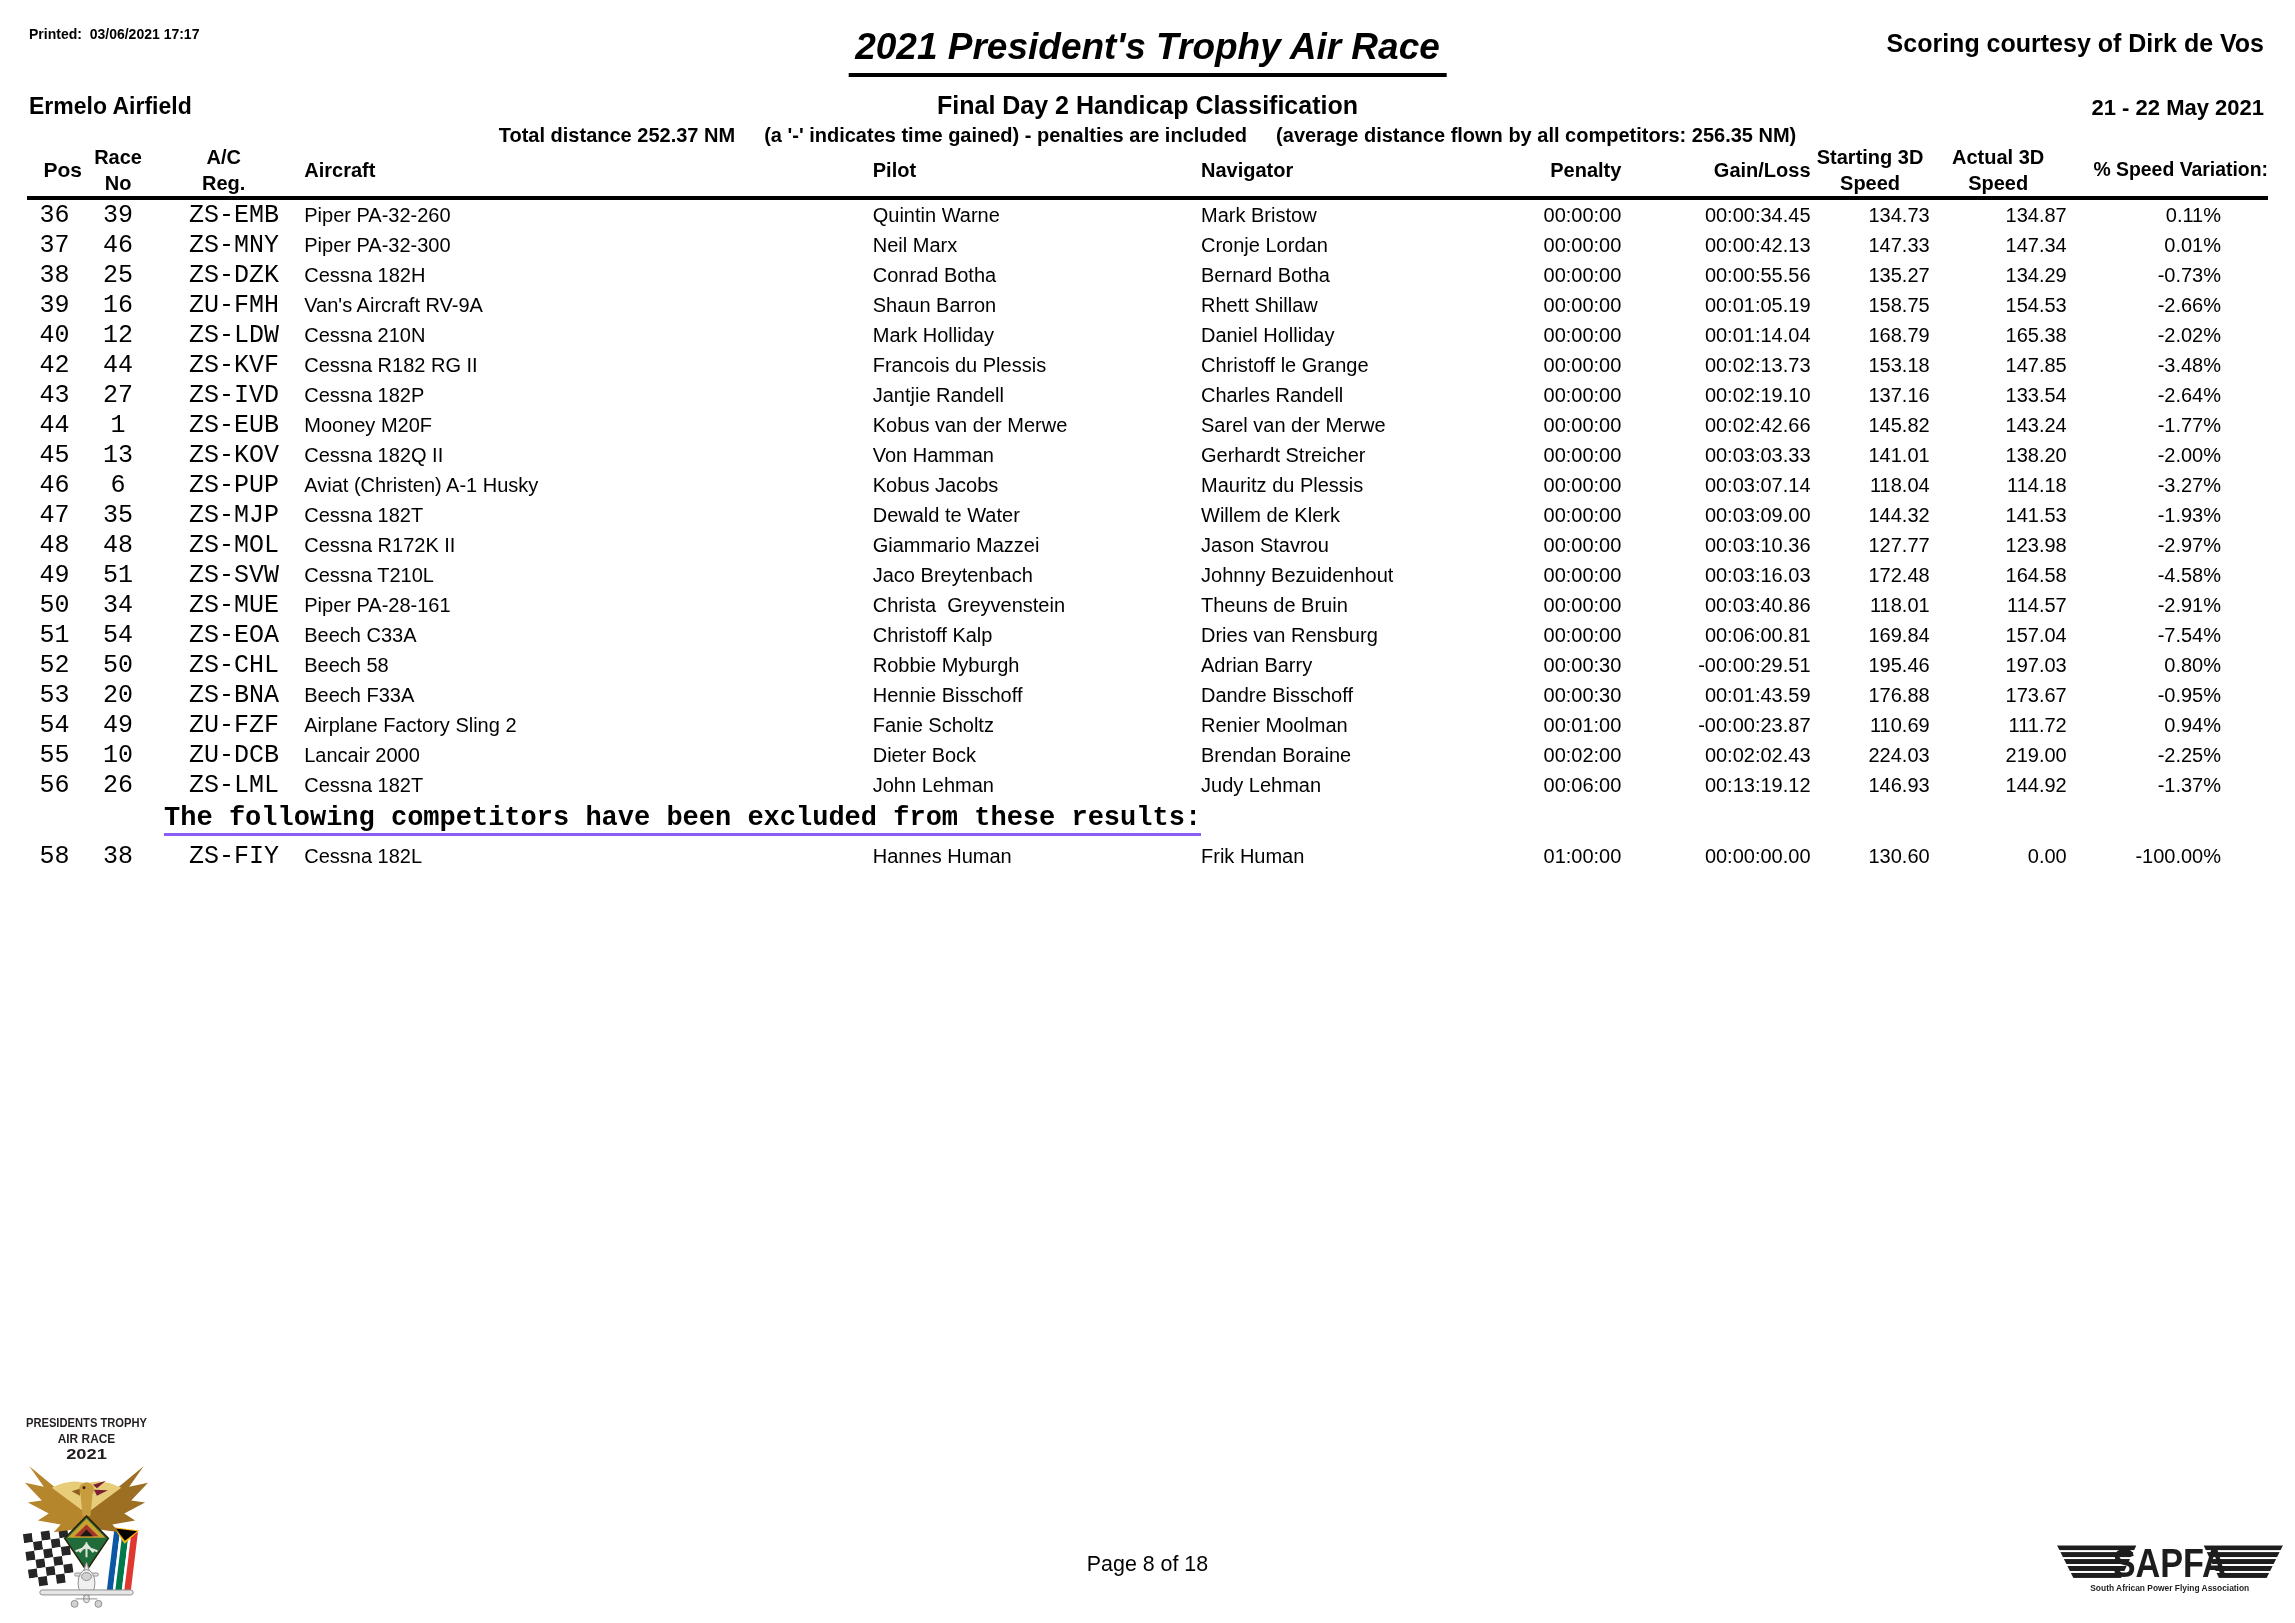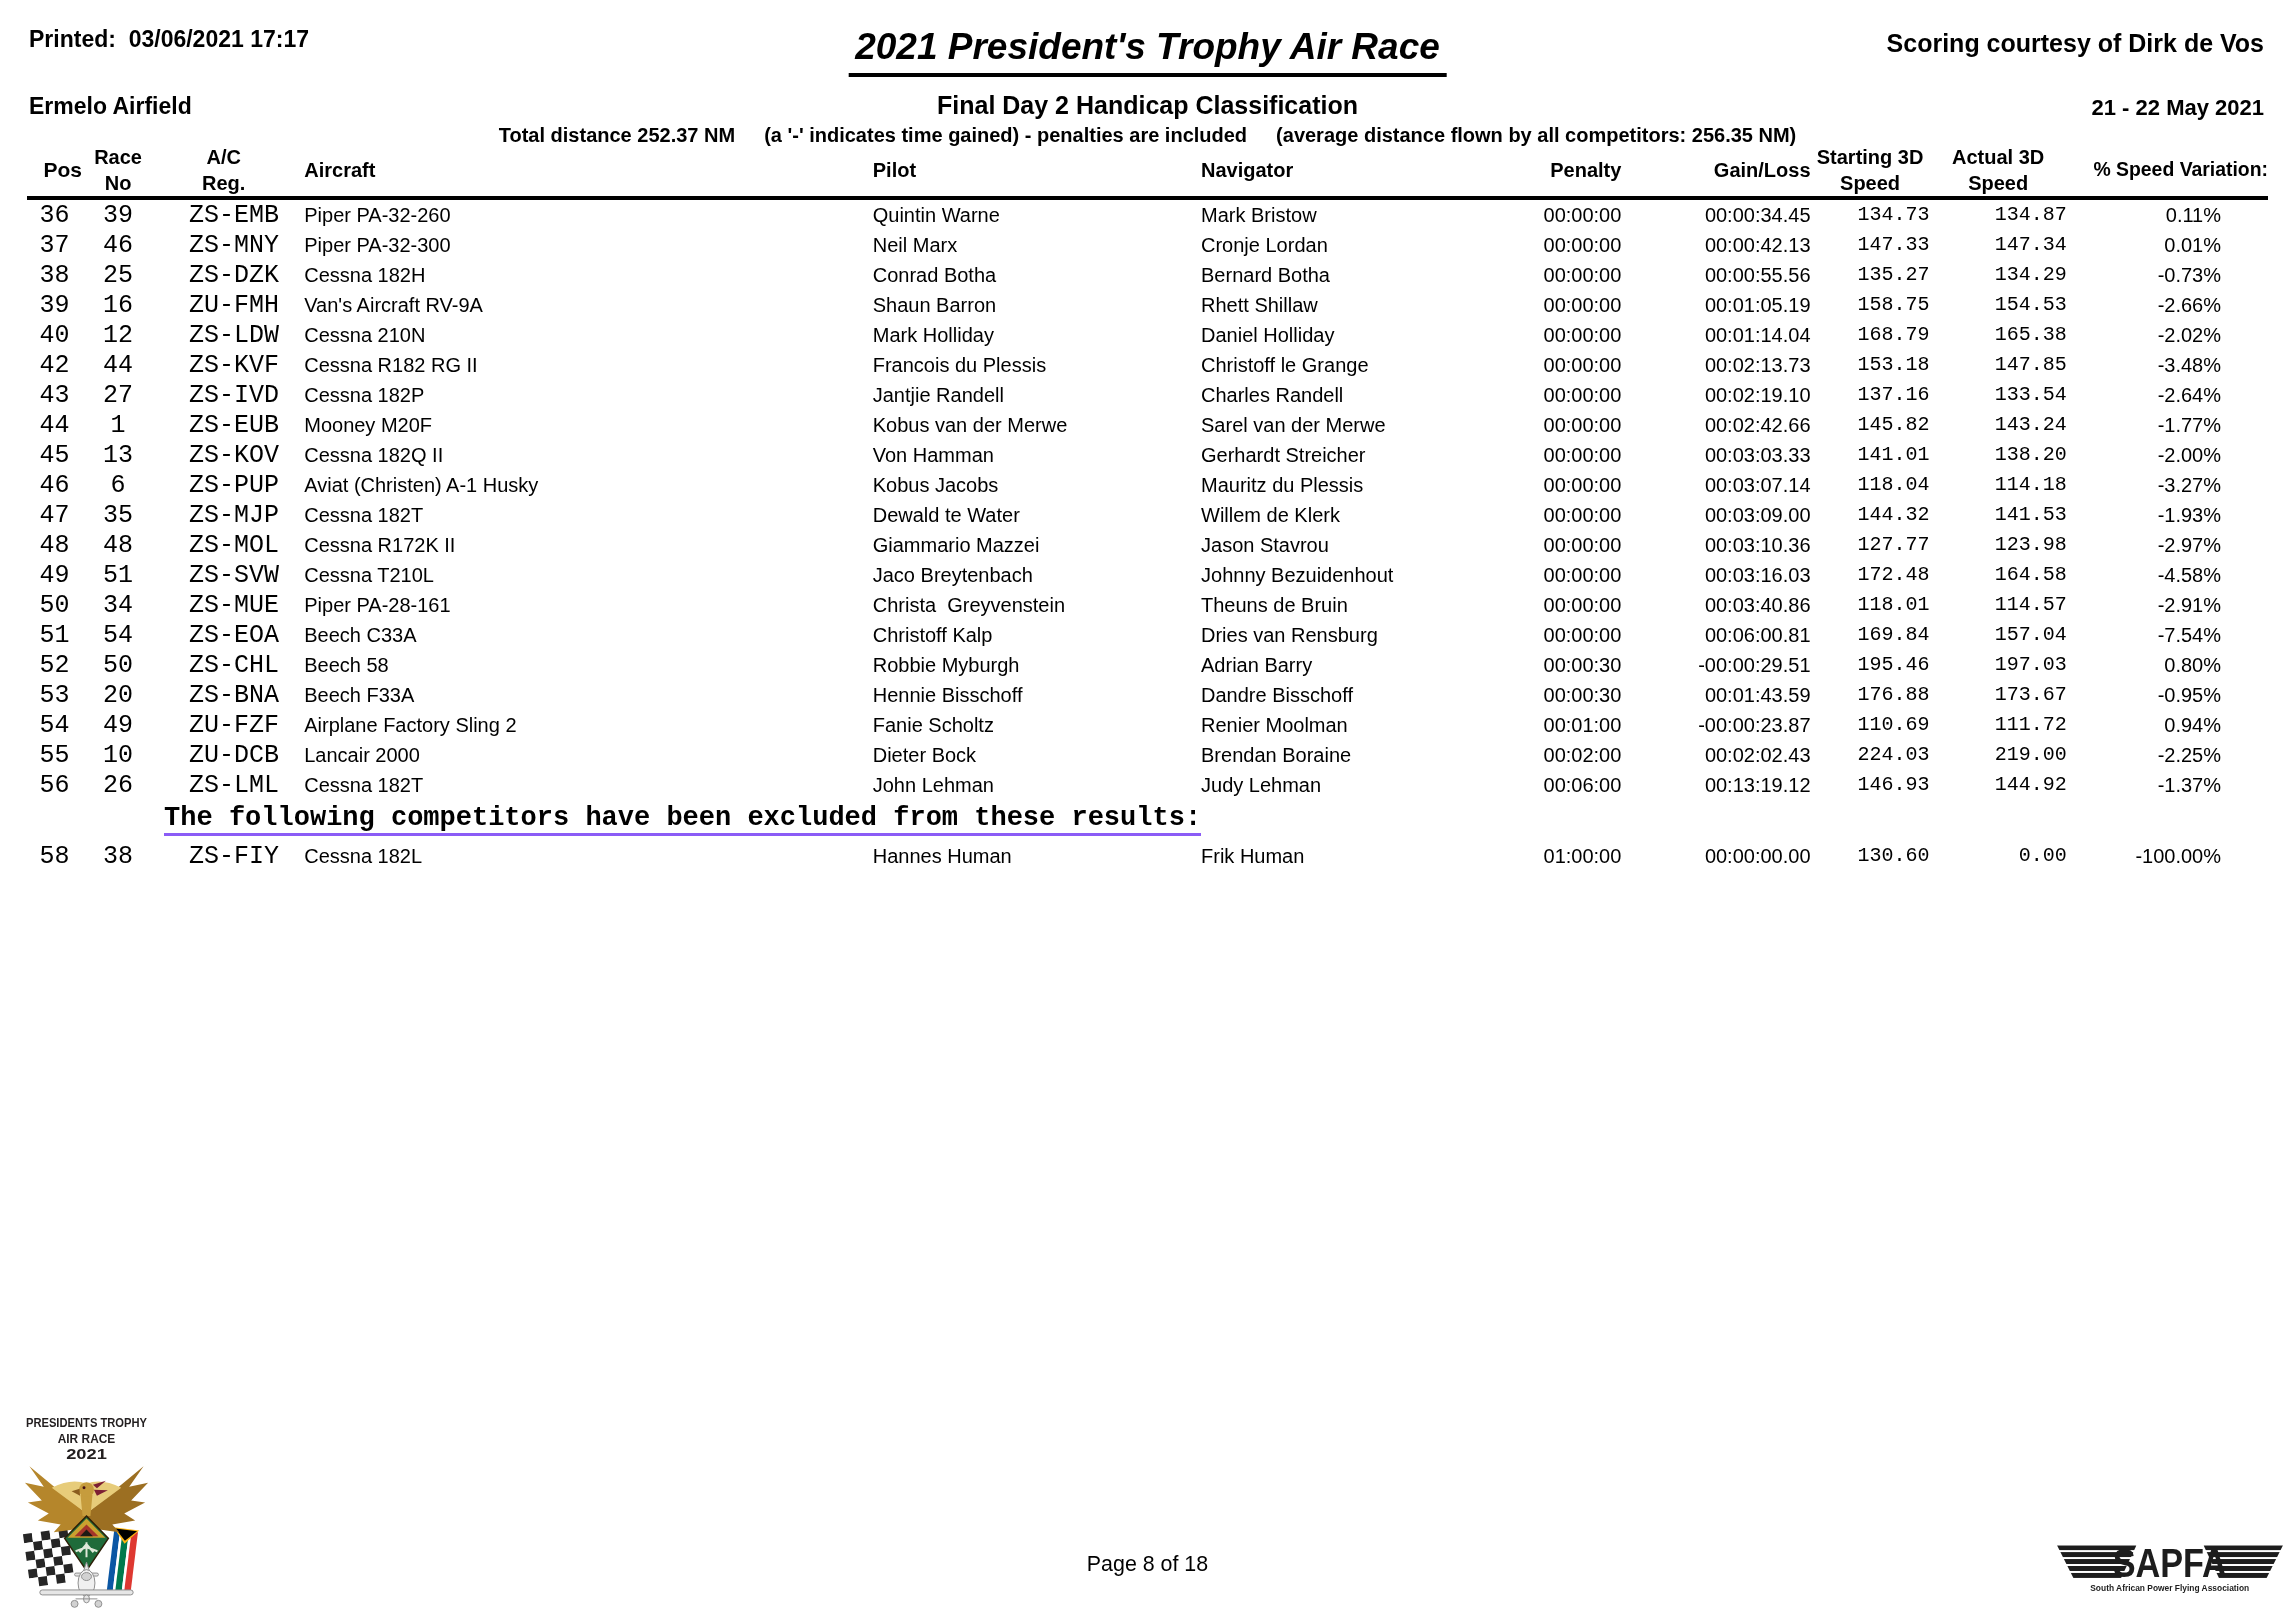--- a/index.html
+++ b/index.html
@@ -4,21 +4,21 @@
 <style>
   html,body { margin:0; padding:0; background:#ffffff; }
   body {
     width:2295px; height:1623px; position:relative;
     font-family:"Liberation Sans", sans-serif; color:#000;
     overflow:hidden;
   }
   .abs { position:absolute; }
 
   
-  .printed       { top:26px;  left:29px;  font-size:23px; font-weight:bold; white-space:pre; }
+  .printed       { top:26px;  left:29px;  font-size:14px; font-weight:bold; white-space:pre; }
   .scoring       { top:29px;  right:31px; font-size:25px; font-weight:bold; }
   .title-wrap    { top:26px;  left:50%; transform:translateX(-50%); white-space:nowrap; }
   .title-wrap .t {
     display:inline-block; font-size:37px; font-weight:bold; font-style:italic;
     border-bottom:4.5px solid #000; padding:0 7px 5px 7px;
   }
   .venue         { top:93px; left:29px;  font-size:23px; font-weight:bold; }
   .classif       { top:91px; left:50%; transform:translateX(-50%); font-size:25px; font-weight:bold; white-space:nowrap; }
   .dates         { top:95px; right:31px; font-size:22px; font-weight:bold; }
   .notes-line    {
@@ -59,21 +59,21 @@
   td.col-pos     { text-align:center; }
   th.col-race_no { text-align:center; }
   td.col-race_no { text-align:center; }
   th.col-reg     { text-align:center; }
   td.col-reg     { text-align:left; padding-left:35px; }
   th.col-aircraft, td.col-aircraft { text-align:left; padding-left:11px; }
   th.col-pilot,  td.col-pilot,
   th.col-navigator, td.col-navigator { text-align:left; }
   th.col-penalty, td.col-penalty,
   th.col-gain_loss, td.col-gain_loss { text-align:right; }
-  td.col-starting_3d_speed, td.col-actual_3d_speed { text-align:right;font-family:Liberation Mono, monospace; }
+  td.col-starting_3d_speed, td.col-actual_3d_speed { text-align:right; }
   th.col-starting_3d_speed, th.col-actual_3d_speed { text-align:center; }
   th.col-speed_variation { text-align:right; font-size:19.4px; }
   td.col-speed_variation { text-align:right; padding-right:47px; }
 
   tr.note-row td { height:41px; }
   .note-text {
     font-family:"Liberation Mono", monospace; font-weight:bold; font-size:27px;
     border-bottom:3px solid #8b5cf6; padding-bottom:1.5px; white-space:pre;
     margin-left:10px; display:inline-block;
   }

